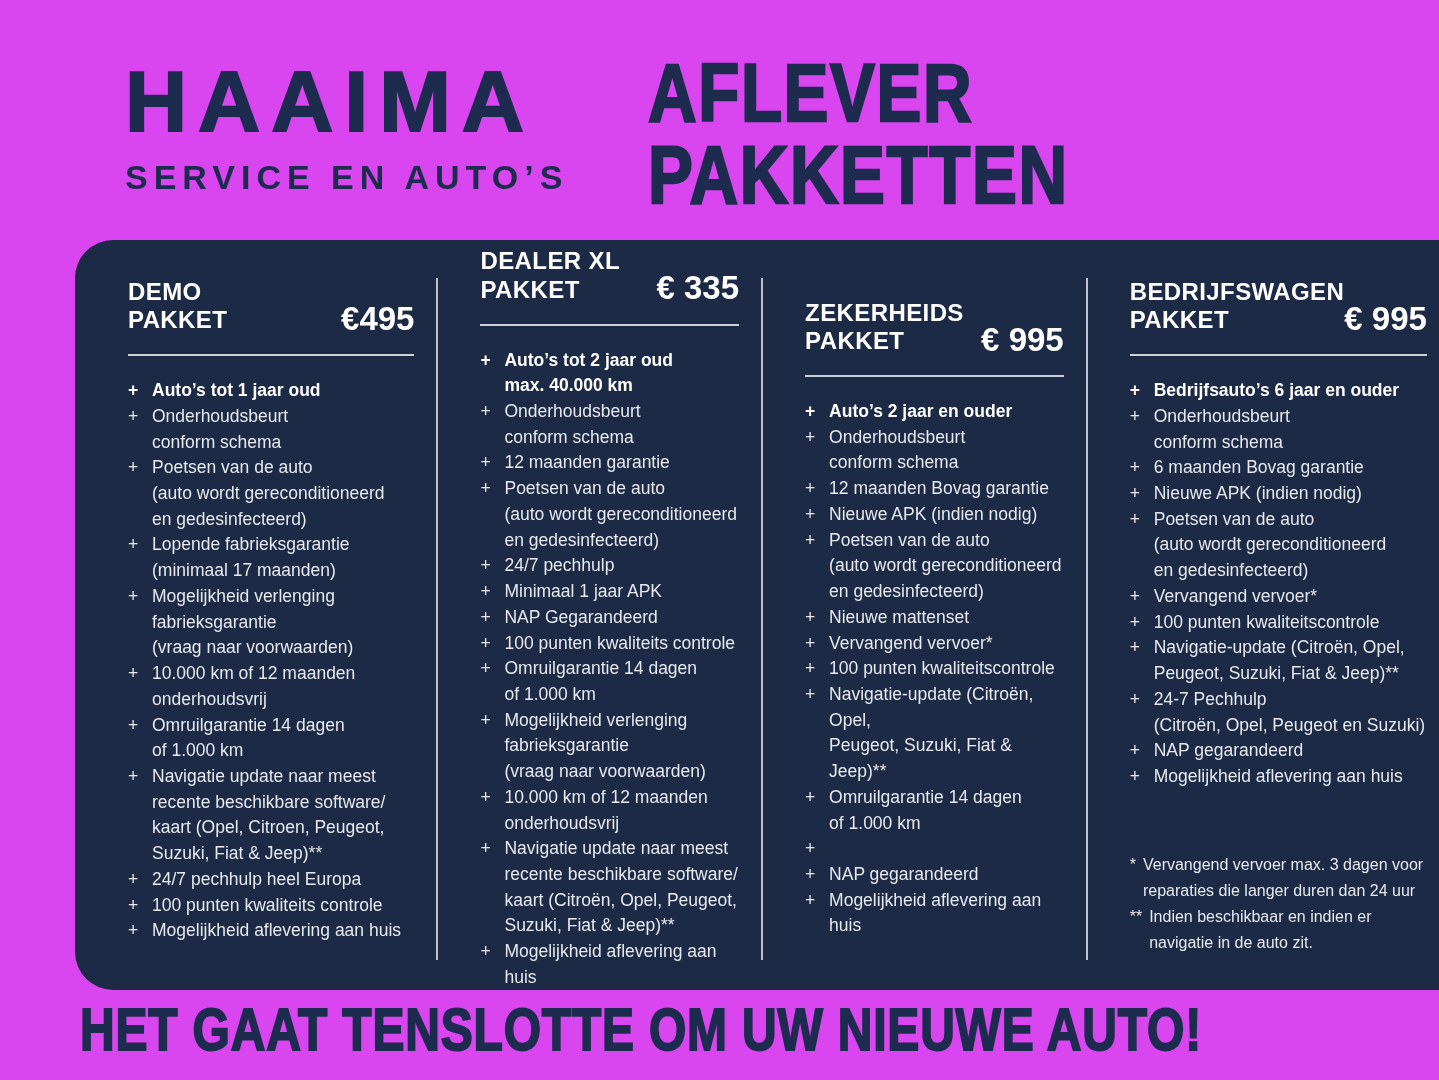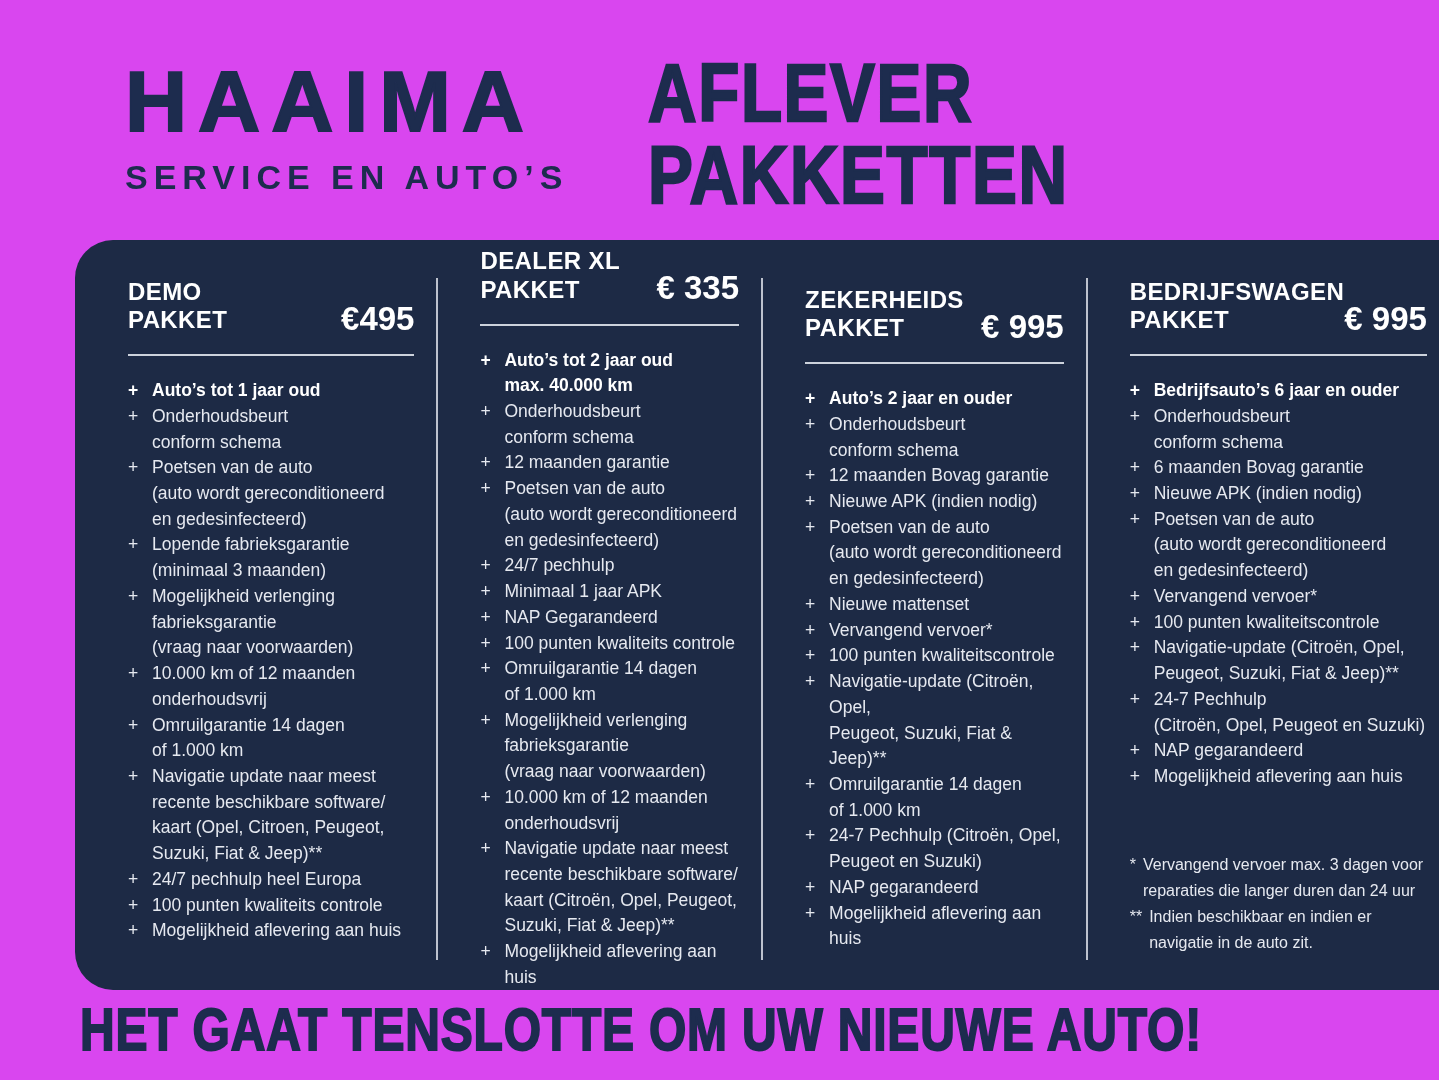--- a/index.html
+++ b/index.html
@@ -99,21 +99,21 @@
           </div>
           <div class="item">
             <span class="plus">+</span>
             <span class="itext">Poetsen van de auto
 (auto wordt gereconditioneerd
 en gedesinfecteerd)</span>
           </div>
           <div class="item">
             <span class="plus">+</span>
             <span class="itext">Lopende fabrieksgarantie
-(minimaal 3 maanden)</span>
+(minimaal 17 maanden)</span>
           </div>
           <div class="item">
             <span class="plus">+</span>
             <span class="itext">Mogelijkheid verlenging
 fabrieksgarantie
 (vraag naar voorwaarden)</span>
           </div>
           <div class="item">
             <span class="plus">+</span>
             <span class="itext">10.000 km of 12 maanden
@@ -270,22 +270,20 @@
             <span class="itext">Navigatie-update (Citroën, Opel,
 Peugeot, Suzuki, Fiat &amp; Jeep)**</span>
           </div>
           <div class="item">
             <span class="plus">+</span>
             <span class="itext">Omruilgarantie 14 dagen
 of 1.000 km</span>
           </div>
           <div class="item">
             <span class="plus">+</span>
-            <span class="itext">24-7 Pechhulp (Citroën, Opel,
-Peugeot en Suzuki)</span>
           </div>
           <div class="item">
             <span class="plus">+</span>
             <span class="itext">NAP gegarandeerd</span>
           </div>
           <div class="item">
             <span class="plus">+</span>
             <span class="itext">Mogelijkheid aflevering aan huis</span>
           </div>
         </div>

